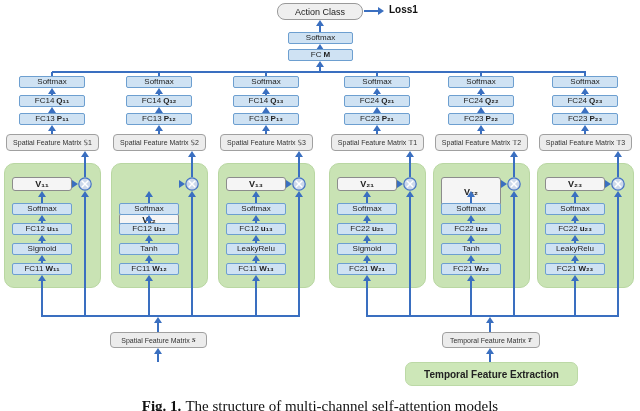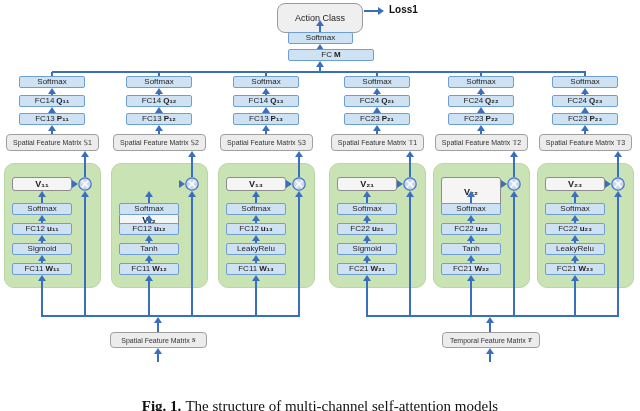--- a/index.html
+++ b/index.html
@@ -35,33 +35,33 @@
   .loss{position:absolute;font-size:10px;font-weight:bold;color:#111;}
   .caption{position:absolute;left:0;width:640px;text-align:center;top:398px;
        font-family:"Liberation Serif",serif;font-size:15px;color:#111;}
   .capb{font-weight:bold;margin-right:4px;}
 </style>
 </head>
 <body>
 
 <div id="fig">
 
-  <div class="graybox" style="left:277px;top:3px;width:86px;height:30px;border-radius:8px;">
+  <div class="graybox" style="left:277px;top:3px;width:86px;height:17px;border-radius:8px;">
       <span>Action Class</span>
     </div>
   <div class="hline" style="left:364px;top:10px;width:14px;"></div>
   <div class="ahr" style="left:378px;top:7px;"></div>
   <div class="loss" style="left:389px;top:4px;">Loss1</div>
   <div class="ahu" style="left:316px;top:20px;"></div>
   <div class="vline" style="left:319px;top:25px;height:7px;"></div>
   <div class="bluebox" style="left:288px;top:32px;width:65px;height:12px;">
       <span>Softmax</span>
     </div>
   <div class="ahu" style="left:316px;top:44px;"></div>
-  <div class="bluebox" style="left:288px;top:49px;width:86px;height:12px;">
+  <div class="bluebox" style="left:288px;top:49px;width:65px;height:12px;">
       <span>FC</span>
       <span class="bv">M</span>
     </div>
   <div class="ahu" style="left:316px;top:61px;"></div>
   <div class="vline" style="left:319px;top:66px;height:5px;"></div>
   <div class="hline" style="left:52px;top:71px;width:534px;"></div>
 
   <div class="vline" style="left:51px;top:72px;height:4px;"></div>
   <div class="bluebox" style="left:19px;top:76px;width:66px;height:12px;">
       <span>Softmax</span>
@@ -441,16 +441,19 @@
     <div class="vline" style="left:157px;top:353px;height:9px;"></div>
 
   <div class="ahu" style="left:486px;top:317px;"></div>
     <div class="vline" style="left:489px;top:322px;height:10px;"></div>
   <div class="matbox" style="left:442px;top:332px;width:98px;height:16px;">
       <span>Temporal Feature Matrix</span>
       <span class="svar">T</span>
     </div>
   <div class="ahu" style="left:486px;top:348px;"></div>
     <div class="vline" style="left:489px;top:353px;height:9px;"></div>
+  <div class="greenbox" style="left:405px;top:362px;width:173px;height:24px;">
+      <span>Temporal Feature Extraction</span>
+    </div>
 
   <div class="caption"><span class="capb">Fig. 1.</span><span>The structure of multi-channel self-attention models</span></div>
 
 </div>
 
 </body></html>

